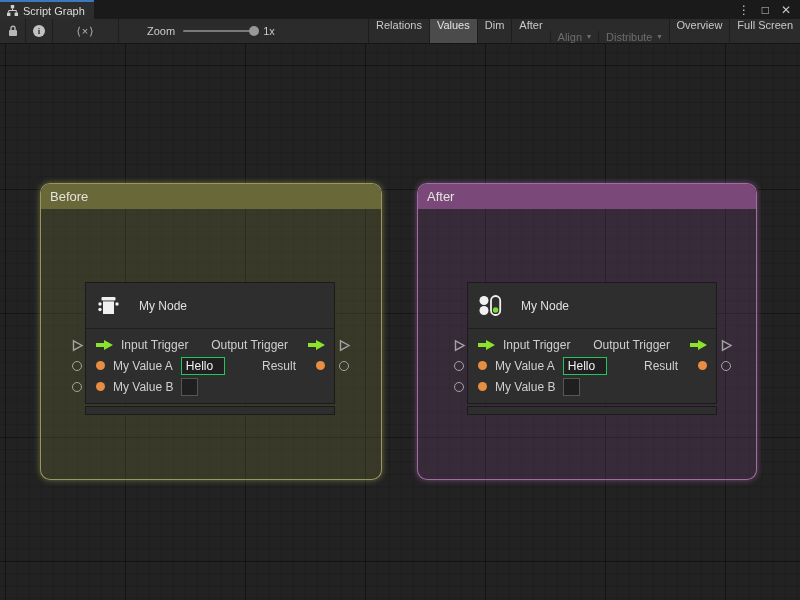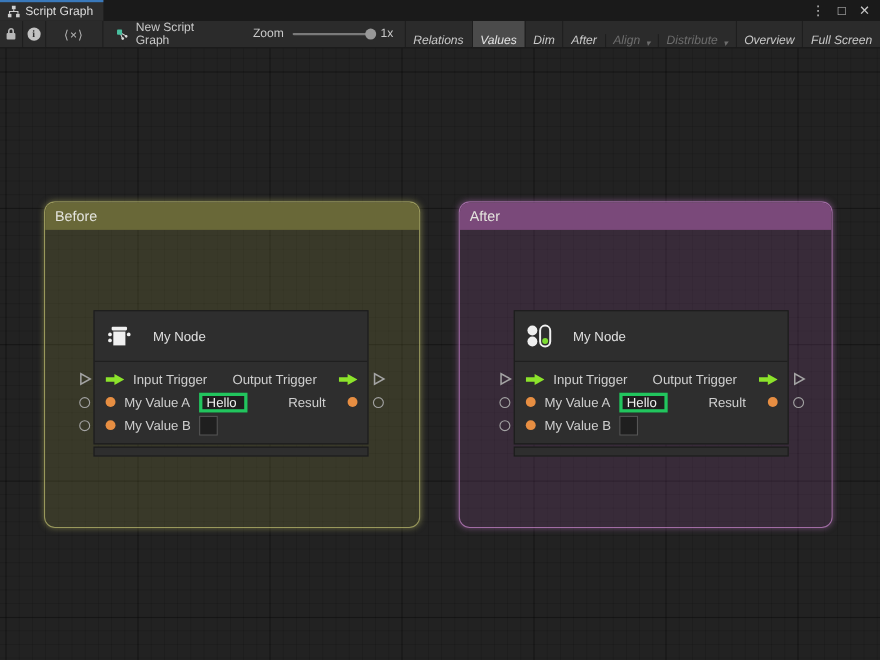--- a/index.html
+++ b/index.html
@@ -21,21 +21,21 @@
   .tb-icon { display:flex; align-items:center; justify-content:center; border-right:1px solid #1e1e1e; }
   .tb-lock { width:26px; } .tb-info { width:27px; } .tb-code { width:66px; color:#b5b5b5; font-size:11px; letter-spacing:1px; }
   .info-glyph { width:12px; height:12px; border-radius:50%; background:#c2c2c2; color:#2b2b2b;
                 font-size:9px; font-weight:bold; display:flex; align-items:center; justify-content:center;
                 font-family:"Liberation Serif", serif; }
   .tb-graph { display:flex; align-items:center; gap:7px; padding:0 12px; }
   .tb-zoom { display:flex; align-items:center; gap:8px; padding:0 10px 0 28px; }
   .zoom-track { position:relative; width:72px; height:2px; background:#7a7a7a; border-radius:1px; }
   .zoom-thumb { position:absolute; right:-4px; top:-4px; width:10px; height:10px; border-radius:50%; background:#989898; }
   .tb-spacer { flex:1; }
-  .tb-btn { display:flex; align-items:flex-end; padding:0 7px; border-left:1px solid #1e1e1e; white-space:nowrap;font-style:italic; }
+  .tb-btn { display:flex; align-items:flex-start; padding:0 7px; border-left:1px solid #1e1e1e; white-space:nowrap; }
   .tb-btn.active { background:#4b4b4b; color:#e3e3e3; }
   .tb-btn.disabled { color:#6d6d6d;margin-top:12px; }
   .dd-arrow { font-size:8px; margin-left:5px; transform:translateY(1px); }
 
   
   .canvas { position:relative; flex:1; background-color:#222222; overflow:hidden;
     background-image:
       linear-gradient(to right, rgba(0,0,0,0.32) 1px, transparent 1px),
       linear-gradient(to bottom, rgba(0,0,0,0.32) 1px, transparent 1px),
       linear-gradient(to right, rgba(0,0,0,0.13) 1px, transparent 1px),
@@ -65,21 +65,21 @@
   .node-header { height:46px; display:flex; align-items:center; gap:19px; padding-left:11px;
                  border-bottom:1px solid #1f1f1f; }
   .node-title { font-size:12px; color:#e0e0e0; }
   .node-body { padding:5px 0 6px; }
   .port-row { height:21px; display:flex; align-items:center; padding:0 9px 0 10px; gap:8px;
               font-size:12px; color:#cfcfcf; }
   .right-side { margin-left:auto; display:flex; align-items:center; gap:20px; }
   .dot { width:9px; height:9px; border-radius:50%; background:#e78e42; flex:0 0 auto; }
   .field { background:#1f1f1f; color:#efefef; font-size:12px; font-family:"Liberation Sans",sans-serif;
            height:18px; outline:none; }
-  .field-a { width:44px; border:3px solid #22c55e; padding:0 4px; }
+  .field-a { width:44px; border:1px solid #22c55e; padding:0 4px; }
   .field-b { width:17px; border:1px solid #565656; }
   .node-footer { margin-top:2px; height:9px; background:#2e2e2e; border:1px solid #1b1b1b; }
   .outer-port { position:absolute; }
   .oport-circle { width:10px; height:10px; border:1.5px solid #a3a3a3; border-radius:50%; }
 </style>
 </head>
 <body>
 
 <div class="window">
 
@@ -105,29 +105,20 @@
       <svg width="10" height="12" viewBox="0 0 10 12">
         <rect x="1" y="5" width="8" height="6" rx="1" fill="#b8b8b8"></rect>
         <path d="M3 5 V3.2 a2 2 0 0 1 4 0 V5" stroke="#b8b8b8" stroke-width="1.4" fill="none"></path>
       </svg>
     </div>
     <div class="tb-icon tb-info">
       <span class="info-glyph">i</span>
     </div>
     <div class="tb-icon tb-code">
       <span>⟨×⟩</span>
-    </div>
-    <div class="tb-graph">
-      <svg width="14" height="13" viewBox="0 0 14 13">
-        <path d="M4 4 L11 8 M4 4 L7 11" stroke="#d8d8d8" stroke-width="1.2"></path>
-        <rect x="0.5" y="0.5" width="6" height="6" rx="1" fill="#49c0a0"></rect>
-        <circle cx="11.5" cy="8.5" r="1.6" fill="#d8d8d8"></circle>
-        <circle cx="7.3" cy="11.2" r="1.6" fill="#d8d8d8"></circle>
-      </svg>
-      <span>New Script Graph</span>
     </div>
     <div class="tb-zoom">
       <span>Zoom</span>
       <span class="zoom-track">
         <span class="zoom-thumb"></span>
       </span>
       <span>1x</span>
     </div>
     <div class="tb-spacer"></div>
     <div class="tb-btn">

